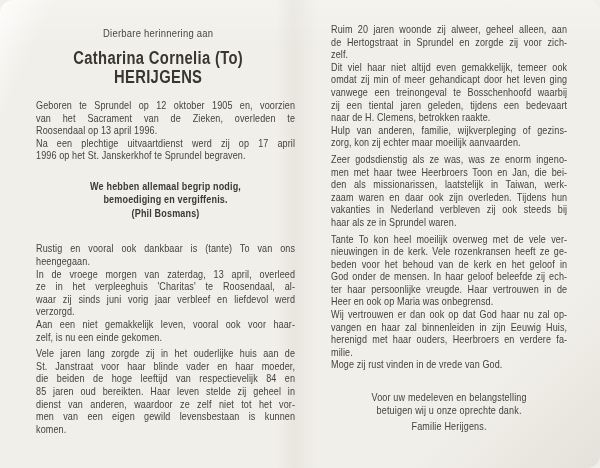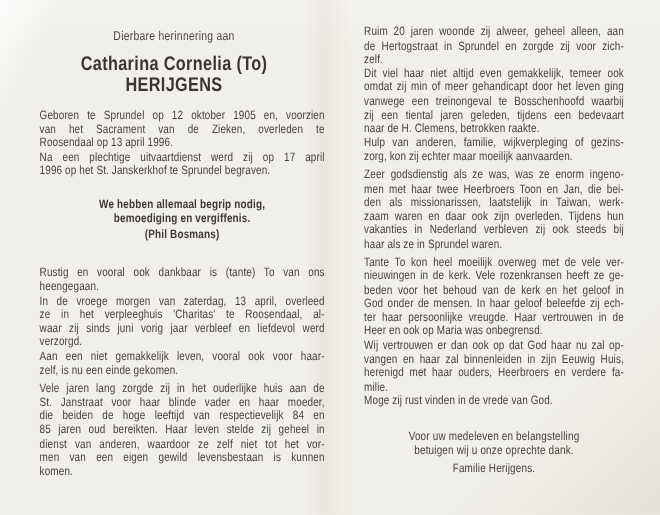--- a/index.html
+++ b/index.html
@@ -9,20 +9,21 @@
     background:#f1efe9;
   }
   .card{
     position:absolute;inset:0;
     background:
       linear-gradient(115deg, rgba(255,255,255,.85) 0%, rgba(255,255,255,0) 7%),
       linear-gradient(90deg, rgba(0,0,0,0) 46%, rgba(160,152,138,.10) 49%, rgba(0,0,0,0) 53%),
       linear-gradient(315deg, rgba(150,142,128,.14) 0%, rgba(0,0,0,0) 18%),
       linear-gradient(180deg, rgba(255,255,255,.25) 0%, rgba(0,0,0,0) 10%),
       #f1efe9;
+    border-radius: 13px;
   }
   .col{position:absolute;top:20px;color:#45423e;}
   .colwrap{transform:scaleX(0.82);transform-origin:0 0;}
   .col-left{left:36px;}
   .col-left .colwrap{width:316px;}
   .col-right{left:331px;}
   .col-right .colwrap{width:288px;}
 
   .header{text-align:center;padding-right:18px;}
   .intro{font-size:11.5px;line-height:14px;margin-top:6px;letter-spacing:.3px;color:#4a4743;}

